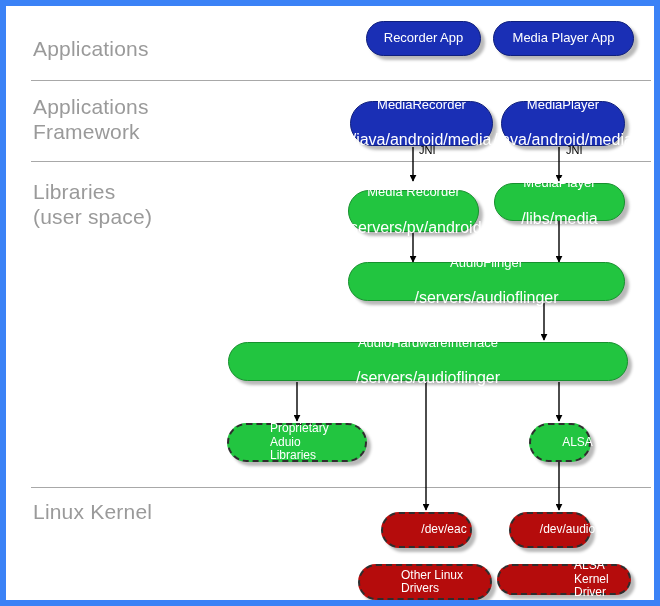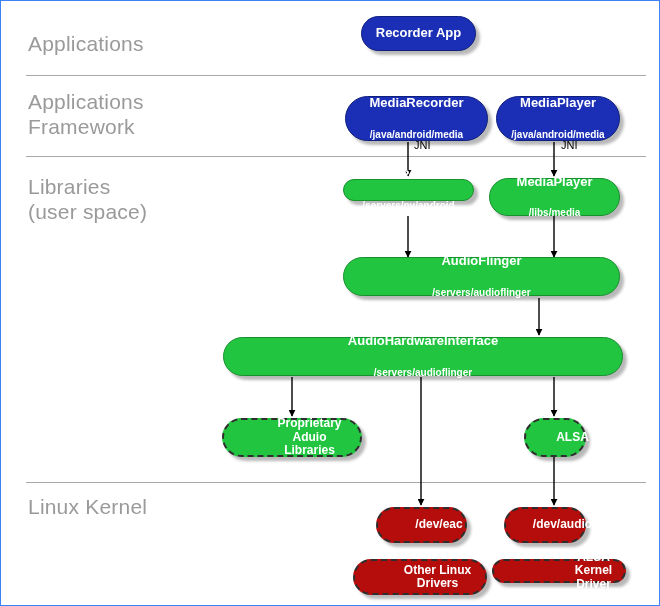--- a/index.html
+++ b/index.html
@@ -9,21 +9,21 @@
     background: #ffffff;
   }
   body {
     font-family: "Liberation Sans", sans-serif;
   }
   #canvas {
     position: relative;
     width: 660px;
     height: 606px;
     background: #ffffff;
-    border: 1px solid #3b82f6;
+    border: 6px solid #3b82f6;
     box-sizing: border-box;
     overflow: hidden;
   }
   
   .layer-label {
     position: absolute;
     color: #9a9a9a;
     font-size: 21px;
     line-height: 1.18;
     letter-spacing: 0.2px;
@@ -48,34 +48,33 @@
     pointer-events: none;
   }
   
   .node {
     position: absolute;
     box-sizing: border-box;
     display: flex;
     flex-direction: column;
     align-items: center;
     justify-content: center;
-    text-align: center;
+    text-align: left;
     color: #ffffff;
     border-radius: 999px;
     box-shadow: 4px 4px 3px rgba(0,0,0,0.28);
     padding: 0 6px;
-    font-weight: bold;
   }
   .node .n-title {
     font-size: 13px;
     line-height: 1.12;
     white-space: pre-line;
   }
   .node .n-sub {
-    font-size: 10px;
+    font-size: 16px;
     line-height: 1.2;
     margin-top: 18px;
   }
   .node.blue {
     background: #1A2FB5;
     border: 1px solid #0f1f7d;
   }
   .node.green {
     background: #22C540;
     border: 1px solid #17902e;
@@ -134,35 +133,38 @@
       <line x1="553" y1="376" x2="553" y2="415" marker-end="url(#arrow)"></line>
 
       <line x1="553" y1="456" x2="553" y2="504" marker-end="url(#arrow)"></line>
     </g>
   </svg>
 
   <div class="node blue" style="left:360px; top:15px; width:115px; height:35px;">
     <span class="n-title">Recorder App</span>
   </div>
 
+  <div class="node blue" style="left:487px; top:15px; width:141px; height:35px;">
+    <span class="n-title">Media Player App</span>
+  </div>
 
   <div class="node blue" style="left:344px; top:95px; width:143px; height:45px;">
     <span class="n-title">MediaRecorder</span>
     <span class="n-sub">/java/android/media</span>
   </div>
 
   <div class="node blue" style="left:495px; top:95px; width:124px; height:45px;">
     <span class="n-title">MediaPlayer</span>
     <span class="n-sub">/java/android/media</span>
   </div>
 
   <div style="position:absolute; left:413px; top:138px; font-size:11px; color:#000;">JNI</div>
   <div style="position:absolute; left:560px; top:138px; font-size:11px; color:#000;">JNI</div>
 
-  <div class="node green" style="left:342px; top:178px; width:131px; height:22px;">
+  <div class="node green" style="left:342px; top:184px; width:131px; height:42px;">
     <span class="n-title">Media Recorder</span>
     <span class="n-sub">/servers/pv/android</span>
   </div>
 
   <div class="node green" style="left:488px; top:177px; width:131px; height:38px;">
     <span class="n-title">MediaPlayer</span>
     <span class="n-sub">/libs/media</span>
   </div>
 
   <div class="node green" style="left:342px; top:256px; width:277px; height:39px;">
@@ -189,17 +191,17 @@
   </div>
 
   <div class="node red-dash small" style="left:503px; top:506px; width:82px; height:36px;">
     <span class="n-title">/dev/audio</span>
   </div>
 
   <div class="node red-dash small" style="left:352px; top:558px; width:134px; height:36px;">
     <span class="n-title">Other Linux Drivers</span>
   </div>
 
-  <div class="node red-dash small" style="left:491px; top:558px; width:134px; height:24px;padding-left:40px;">
+  <div class="node red-dash small" style="left:491px; top:558px; width:134px; height:31px;padding-left:40px;">
     <span class="n-title">ALSA Kernel Driver</span>
   </div>
 
 </div>
 
 </body></html>

